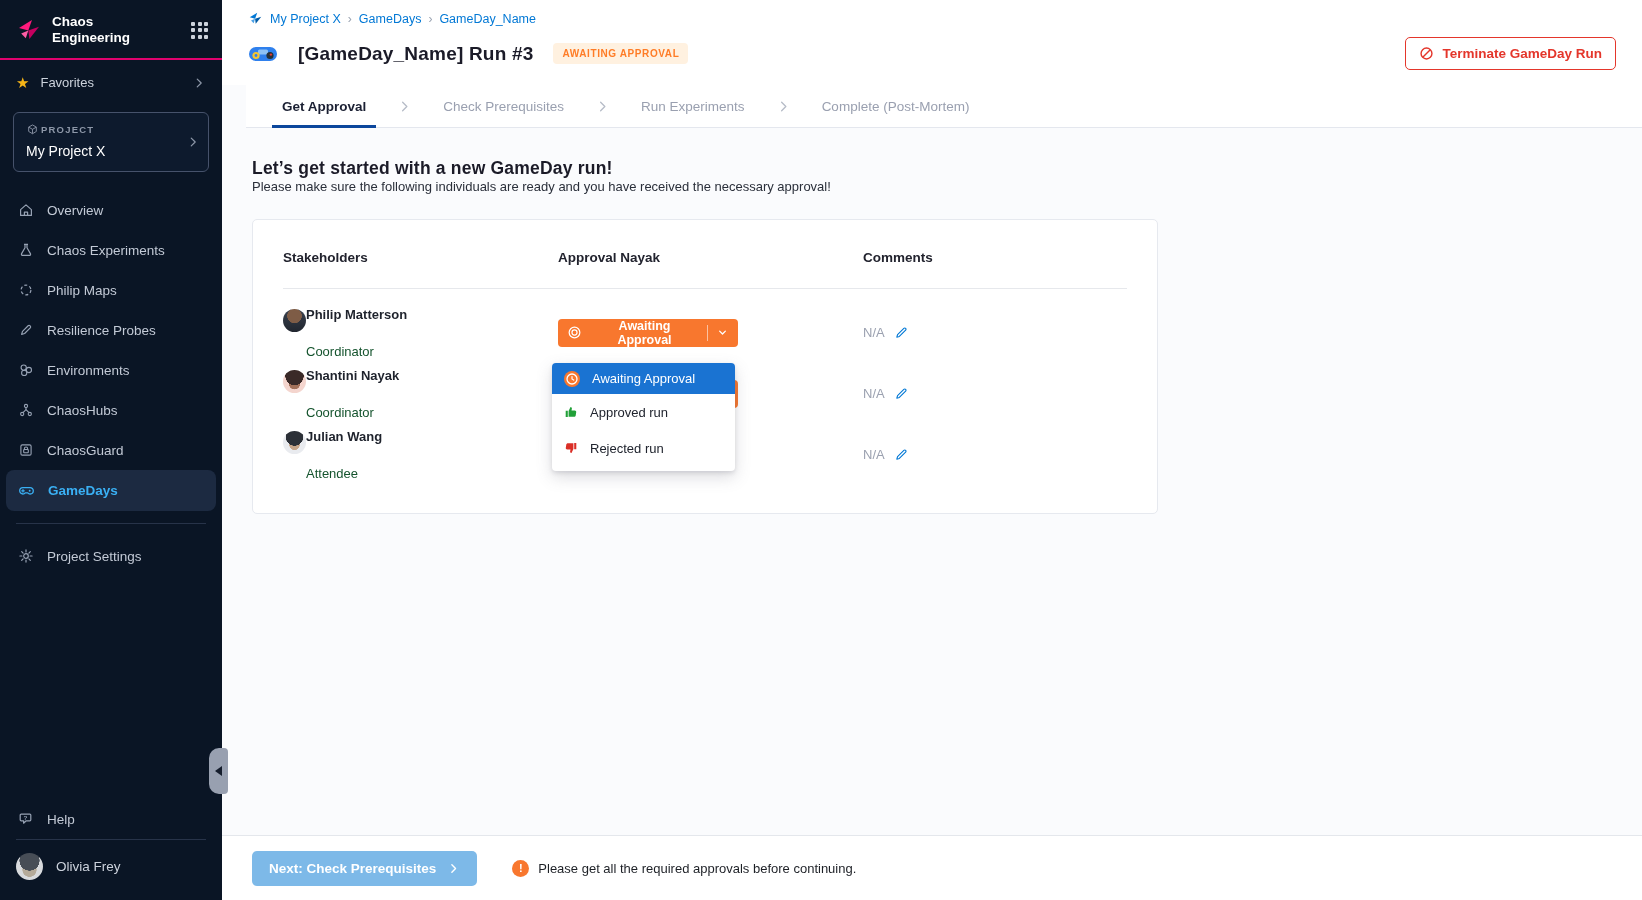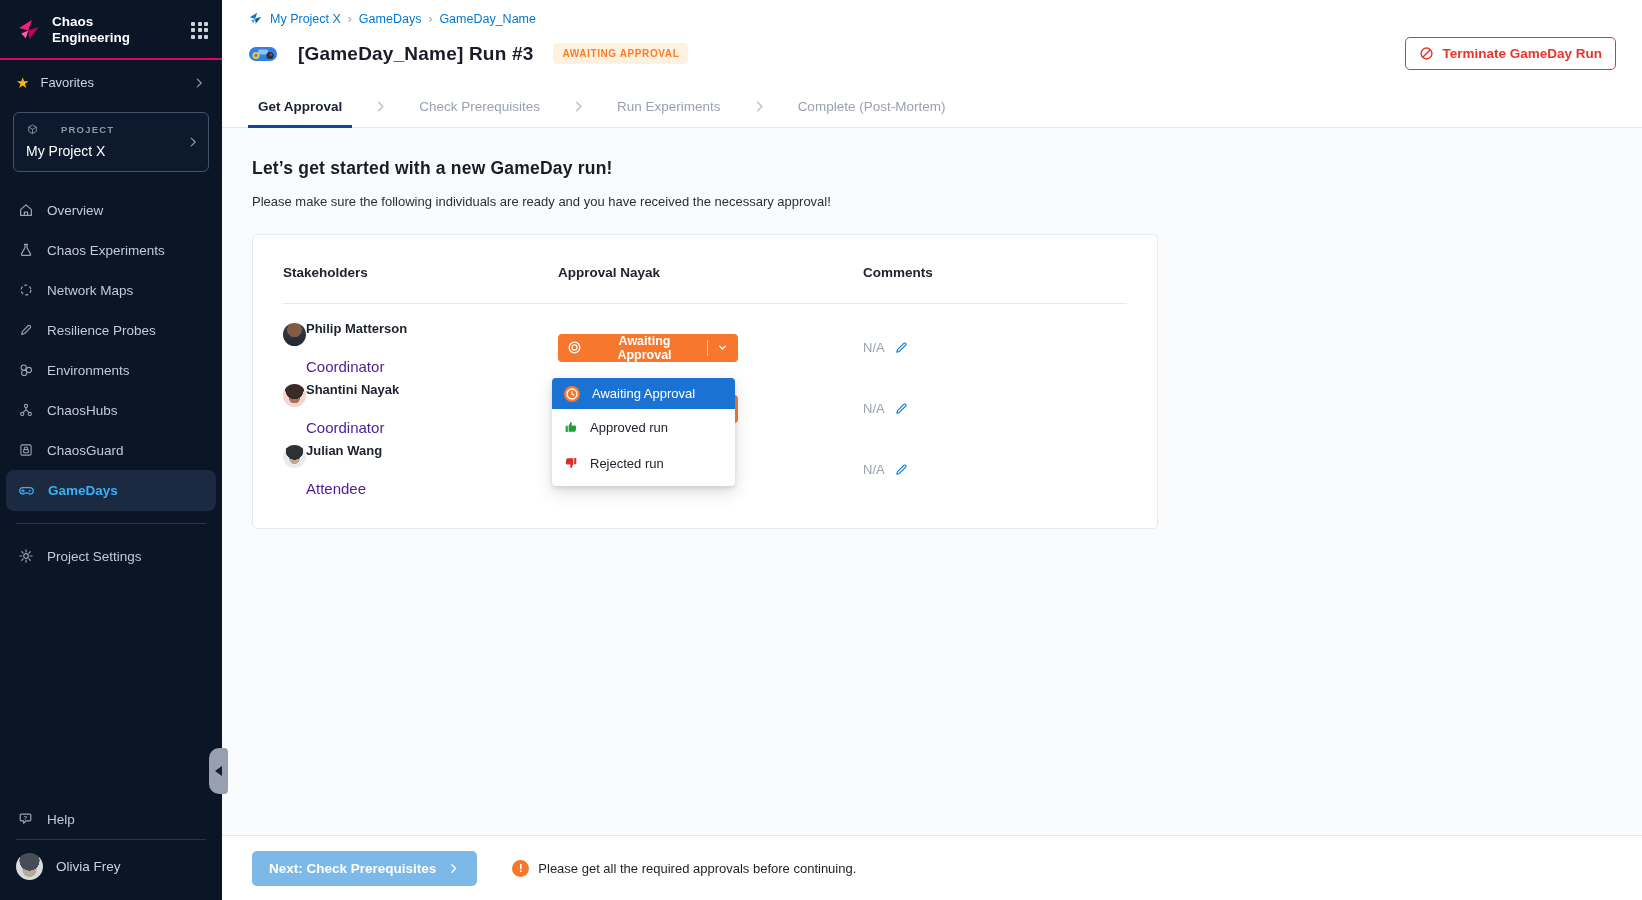--- a/index.html
+++ b/index.html
@@ -11,21 +11,21 @@
   .sidebar { width:222px; min-width:222px; background:#0a1525; color:#c3cad6; display:flex; flex-direction:column; }
   .brand-row { display:flex; align-items:center; gap:10px; padding:14px 14px 12px 16px; }
   .brand-text { color:#fff; font-weight:bold; font-size:13.5px; line-height:1.2; }
   .grid-icon { margin-left:auto; display:grid; grid-template-columns:repeat(3,4px); gap:2.5px; cursor:pointer; }
   .grid-icon i { width:4px; height:4px; background:#cdd3dd; border-radius:1px; }
   .magenta-line { height:2px; background:#e0026e; }
   .fav-row { display:flex; align-items:center; gap:11px; padding:15px 16px; font-size:13px; color:#ccd2dc; cursor:pointer; }
   .star { color:#f5b417; font-size:15px; line-height:1; }
   .row-chev { margin-left:auto; color:#8d97a8; }
   .project-card { margin:7px 13px 0; border:1px solid #46526b; border-radius:6px; background:#0d1a2d; padding:10px 12px 12px; position:relative; cursor:pointer; }
-  .project-label { display:flex; align-items:center; gap:22px; font-size:9.5px; letter-spacing:1.2px; color:#8d97a8; font-weight:bold; }
+  .project-label { display:flex; align-items:center; gap:2px; font-size:9.5px; letter-spacing:1.2px; color:#8d97a8; font-weight:bold; }
   .project-name { color:#fff; font-size:14px; margin-top:7px; }
   .project-card .row-chev { position:absolute; right:8px; top:50%; transform:translateY(-50%); }
   .nav { margin-top:18px; }
   .nav-item { display:flex; align-items:center; gap:13px; padding:12px 18px; font-size:13.5px; color:#c3cad6; cursor:pointer; }
   .nav-item .nicon { color:#97a2b4; display:flex; }
   .nav-item.active { background:#1c2a41; border-radius:8px; margin:0 6px; padding:12px 12px; color:#3ab0f4; font-weight:bold; }
   .nav-item.active .nicon { color:#3ab0f4; }
   .nav-divider { height:1px; background:#273349; margin:12px 16px; }
   .sidebar-spacer { flex:1; }
   .bottom-divider { height:1px; background:#273349; margin:0 16px; }
@@ -44,42 +44,42 @@
   .main { flex:1; display:flex; flex-direction:column; background:#fafbfd; min-width:0; }
   .top-header { background:#fff; padding:11px 26px 0 26px; }
   .breadcrumb { display:flex; align-items:center; gap:7px; font-size:12.5px; }
   .breadcrumb a { color:#0278d5; text-decoration:none; cursor:pointer; }
   .bc-sep { color:#9aa3b2; font-size:12px; }
   .title-row { display:flex; align-items:center; gap:20px; margin-top:11px; padding-bottom:15px; }
   .page-title { font-size:19px; font-weight:bold; color:#1b1b28; letter-spacing:0.2px; }
   .status-badge { background:#fff1e0; color:#ff7c26; font-size:10px; font-weight:bold; letter-spacing:0.6px; padding:5px 9px; border-radius:4px; }
   .terminate-btn { margin-left:auto; display:flex; align-items:center; gap:8px; background:#fff; border:1px solid #e4362b; color:#e4362b; font-weight:bold; font-size:13.5px; border-radius:5px; padding:8px 13px; cursor:pointer; font-family:inherit; }
 
-  .stepper { background:#fff; display:flex; align-items:center; padding:0 26px; height:43px; border-bottom:1px solid #e4e7ee; gap:21px; }
+  .stepper { background:#fff; display:flex; align-items:center; padding:0 26px; height:43px; border-bottom:1px solid #e4e7ee; gap:21px;margin-left:24px; }
   .step { position:relative; height:100%; display:flex; align-items:center; padding:0 10px; font-size:13.5px; color:#9aa0b0; cursor:pointer; white-space:nowrap; }
   .step.active { color:#1b2033; font-weight:bold; }
   .step.active::after { content:""; position:absolute; left:0; right:0; bottom:-1px; height:3px; background:#0c479c; }
   .step-sep { color:#b6bcc7; display:flex; }
 
   .content { flex:1; padding:30px 30px 0; position:relative; }
   .content h2 { font-size:17.5px; color:#1b1b28; letter-spacing:0.2px; }
-  .sub-text { font-size:13px; color:#2a2f3a; margin-top:15px; }
+  .sub-text { font-size:13px; color:#2a2f3a; }
 
   .card { margin-top:25px; width:906px; background:#fff; border:1px solid #e6e9ef; border-radius:5px; padding:30px 30px 28px; position:relative; }
   .thead { display:grid; grid-template-columns:275px 305px 1fr; font-size:13.5px; font-weight:bold; color:#22232e; }
   .thead-divider { height:1px; background:#e6e8ec; margin-top:23px; }
   .rows { margin-top:13px; }
   .trow { display:grid; grid-template-columns:275px 305px 1fr; align-items:center; height:61px; }
   .person { display:flex; }
   .pavatar { width:23px; height:23px; margin-top:2px; }
   .avatar-philip   { background: radial-gradient(circle at 50% 30%, #7e5c46 36%, rgba(0,0,0,0) 38%), linear-gradient(#39414e, #21262f); }
   .avatar-shantini { background: radial-gradient(circle at 50% 26%, #3a2a28 44%, rgba(0,0,0,0) 45%), radial-gradient(circle at 50% 60%, #a4715a 30%, #f4d5ce 32%); }
   .avatar-julian   { background: radial-gradient(circle at 50% 26%, #2c3037 42%, rgba(0,0,0,0) 43%), radial-gradient(circle at 50% 60%, #c7a68a 28%, #e9ebef 30%); }
   .p-name { font-size:13px; font-weight:bold; color:#1e222c; }
-  .p-role { font-size:15px; color:#4c1d95; margin-top:22px; }
+  .p-role { font-size:13px; color:#14532d; margin-top:22px; }
   .status-btn { width:180px; height:28px; background:#f8772e; border:none; border-radius:4px; color:#fff; display:flex; align-items:center; gap:8px; padding:0 9px; font-size:12.5px; font-weight:bold; cursor:pointer; font-family:inherit; }
   .status-btn .vdiv { margin-left:auto; width:1px; height:16px; background:rgba(255,255,255,0.55); }
   .comment-cell { display:flex; align-items:flex-end; gap:9px; font-size:13px; color:#9ba1b0; }
   .edit-icon { cursor:pointer; }
 
   
   .dropdown { position:absolute; left:299px; top:143px; width:183px; background:#fff; border-radius:4px;
     box-shadow:0 2px 4px rgba(40,41,61,0.12), 0 6px 16px rgba(96,97,112,0.22); z-index:30; padding-bottom:5px; overflow:hidden; }
   .dd-item { display:flex; align-items:center; gap:11px; height:36px; padding:0 11px; font-size:13px; color:#20242e; cursor:pointer; background:#fff; }
   .dd-item.selected { background:#1a73d2; color:#fff; height:31px; }
@@ -163,21 +163,21 @@
           </svg>
       </span>
       <span>Chaos Experiments</span>
     </div>
     <div class="nav-item">
       <span class="nicon">
         <svg width="16" height="16" viewBox="0 0 16 16">
             <circle cx="8" cy="8" r="4.9" fill="none" stroke="currentColor" stroke-width="1.2" stroke-dasharray="3 2.2"></circle>
           </svg>
       </span>
-      <span>Network Maps</span>
+      <span>Philip Maps</span>
     </div>
     <div class="nav-item">
       <span class="nicon">
         <svg width="16" height="16" viewBox="0 0 16 16">
             <path d="M3.6 12.4l.9-3 5.9-5.9a1.6 1.6 0 0 1 2.1 2.1l-5.9 5.9-3 .9Z" fill="none" stroke="currentColor" stroke-width="1.2" stroke-linejoin="round"></path>
           </svg>
       </span>
       <span>Resilience Probes</span>
     </div>
     <div class="nav-item">

